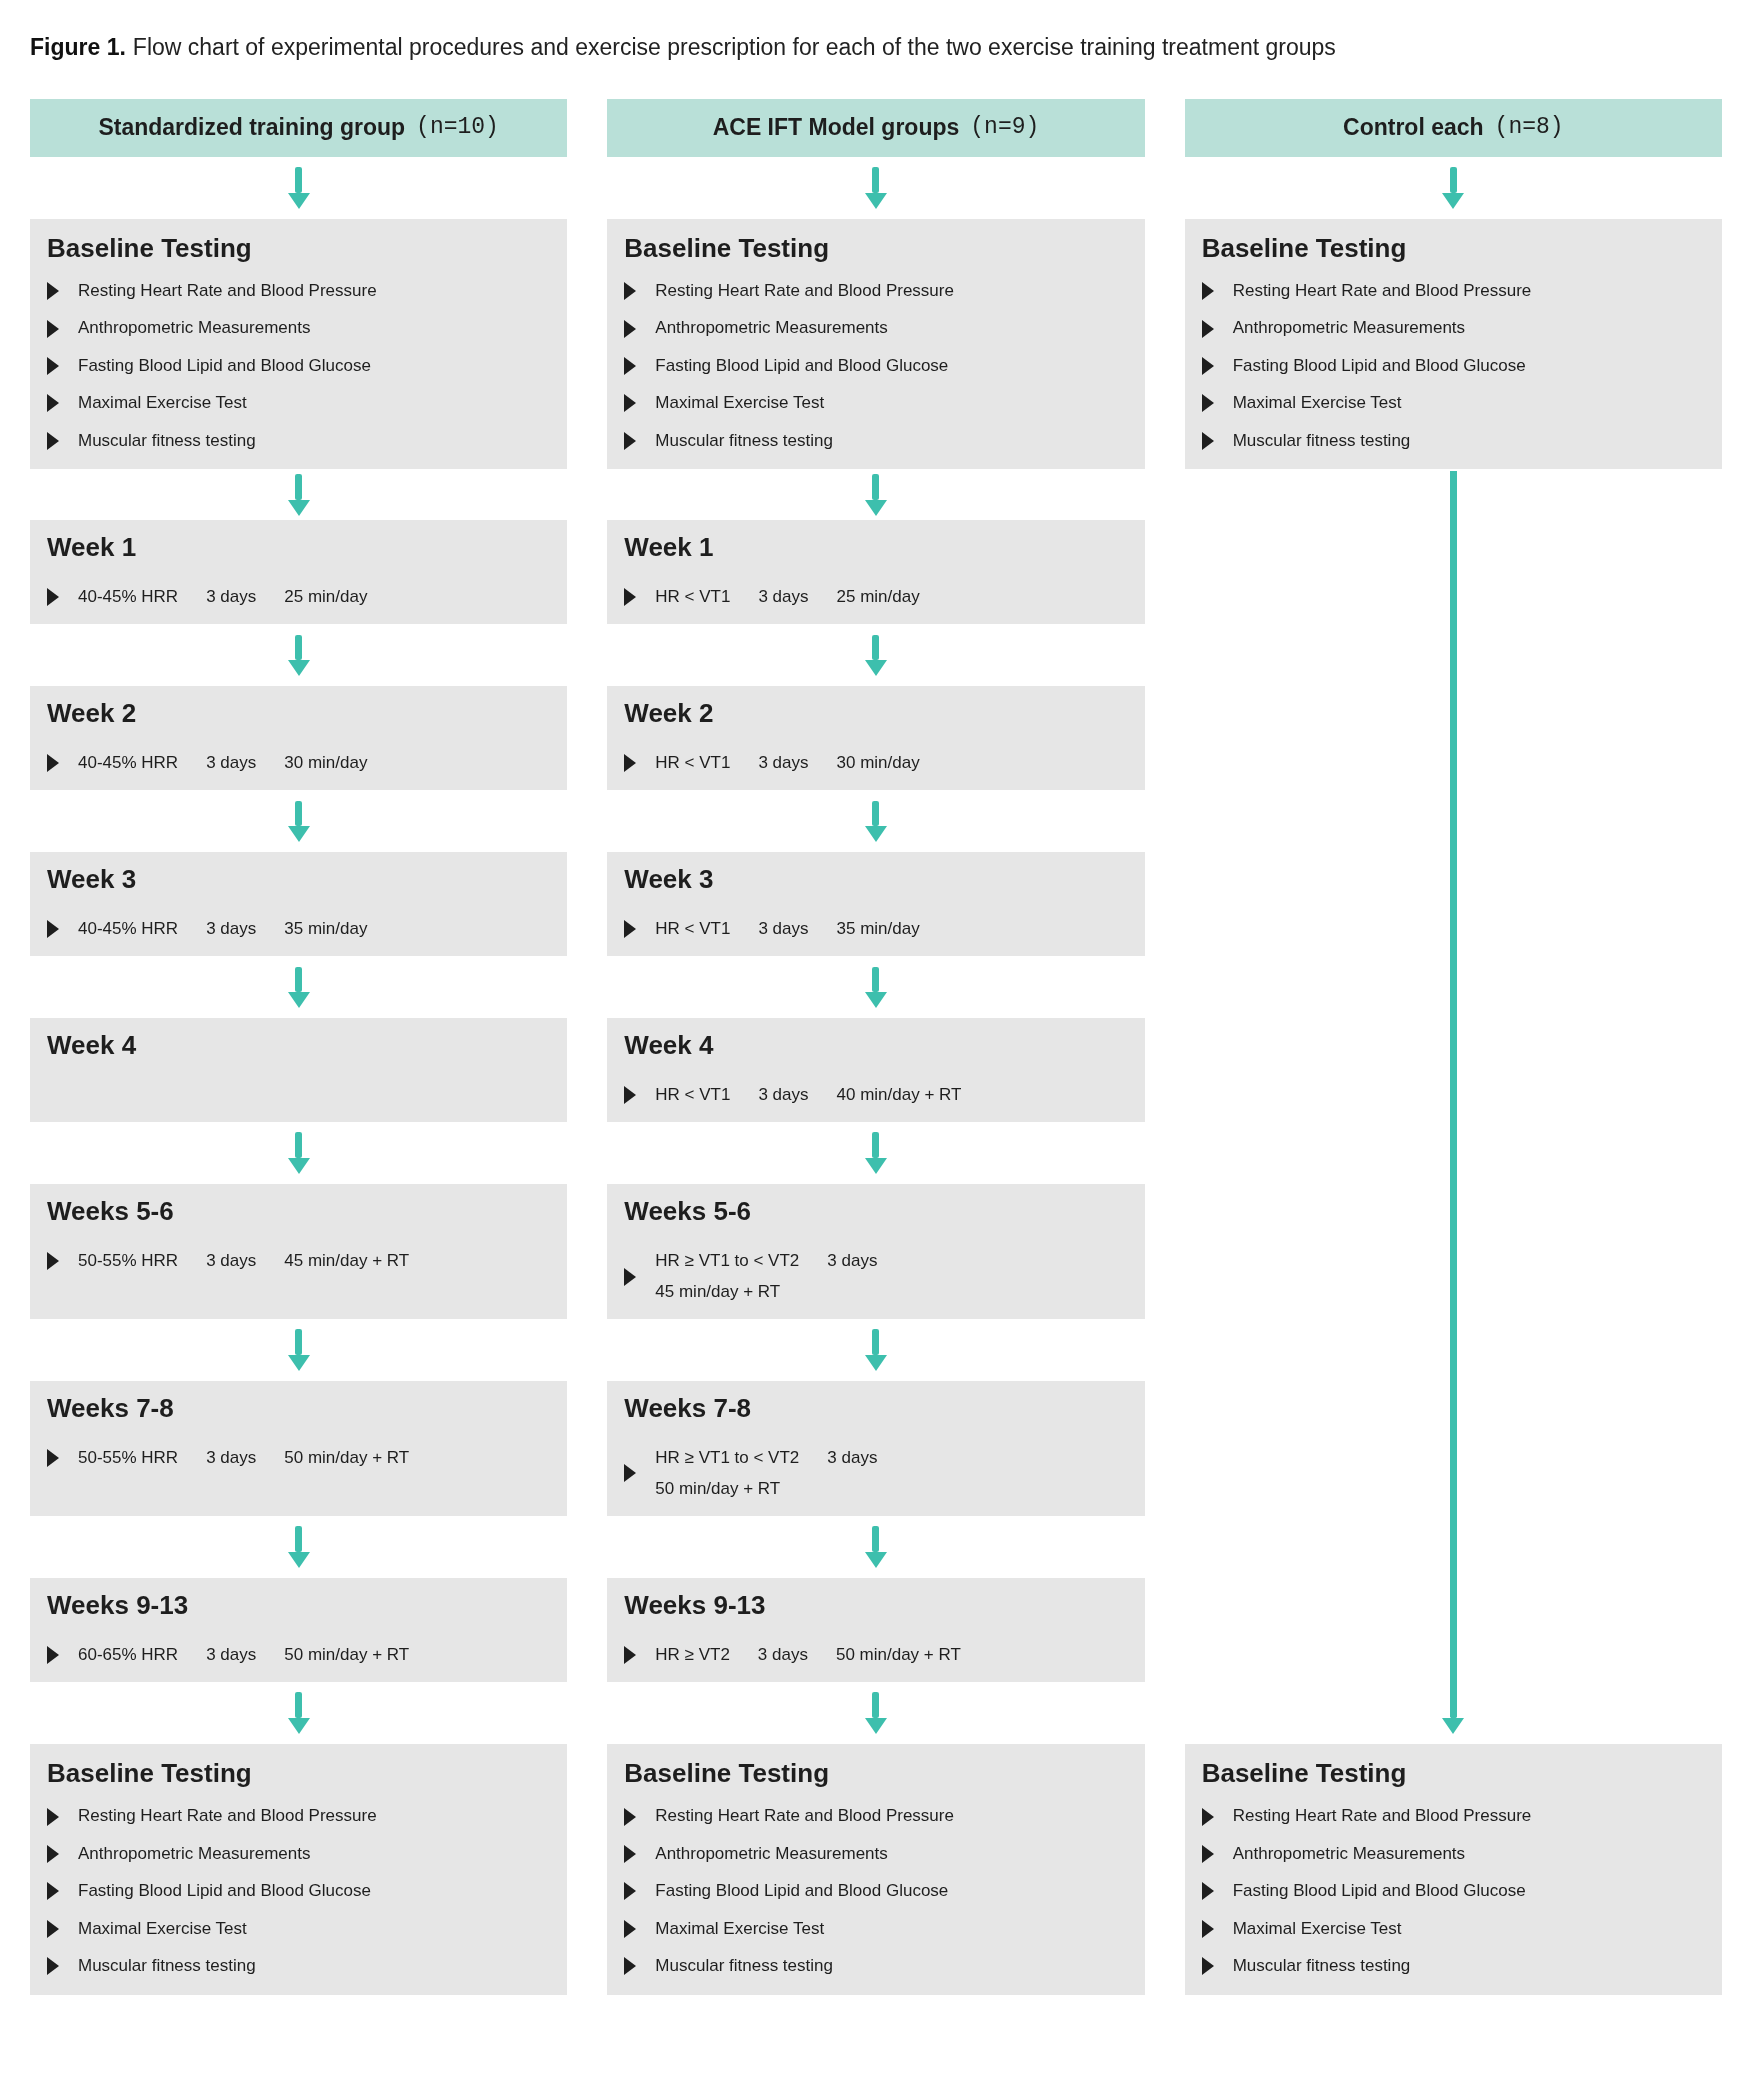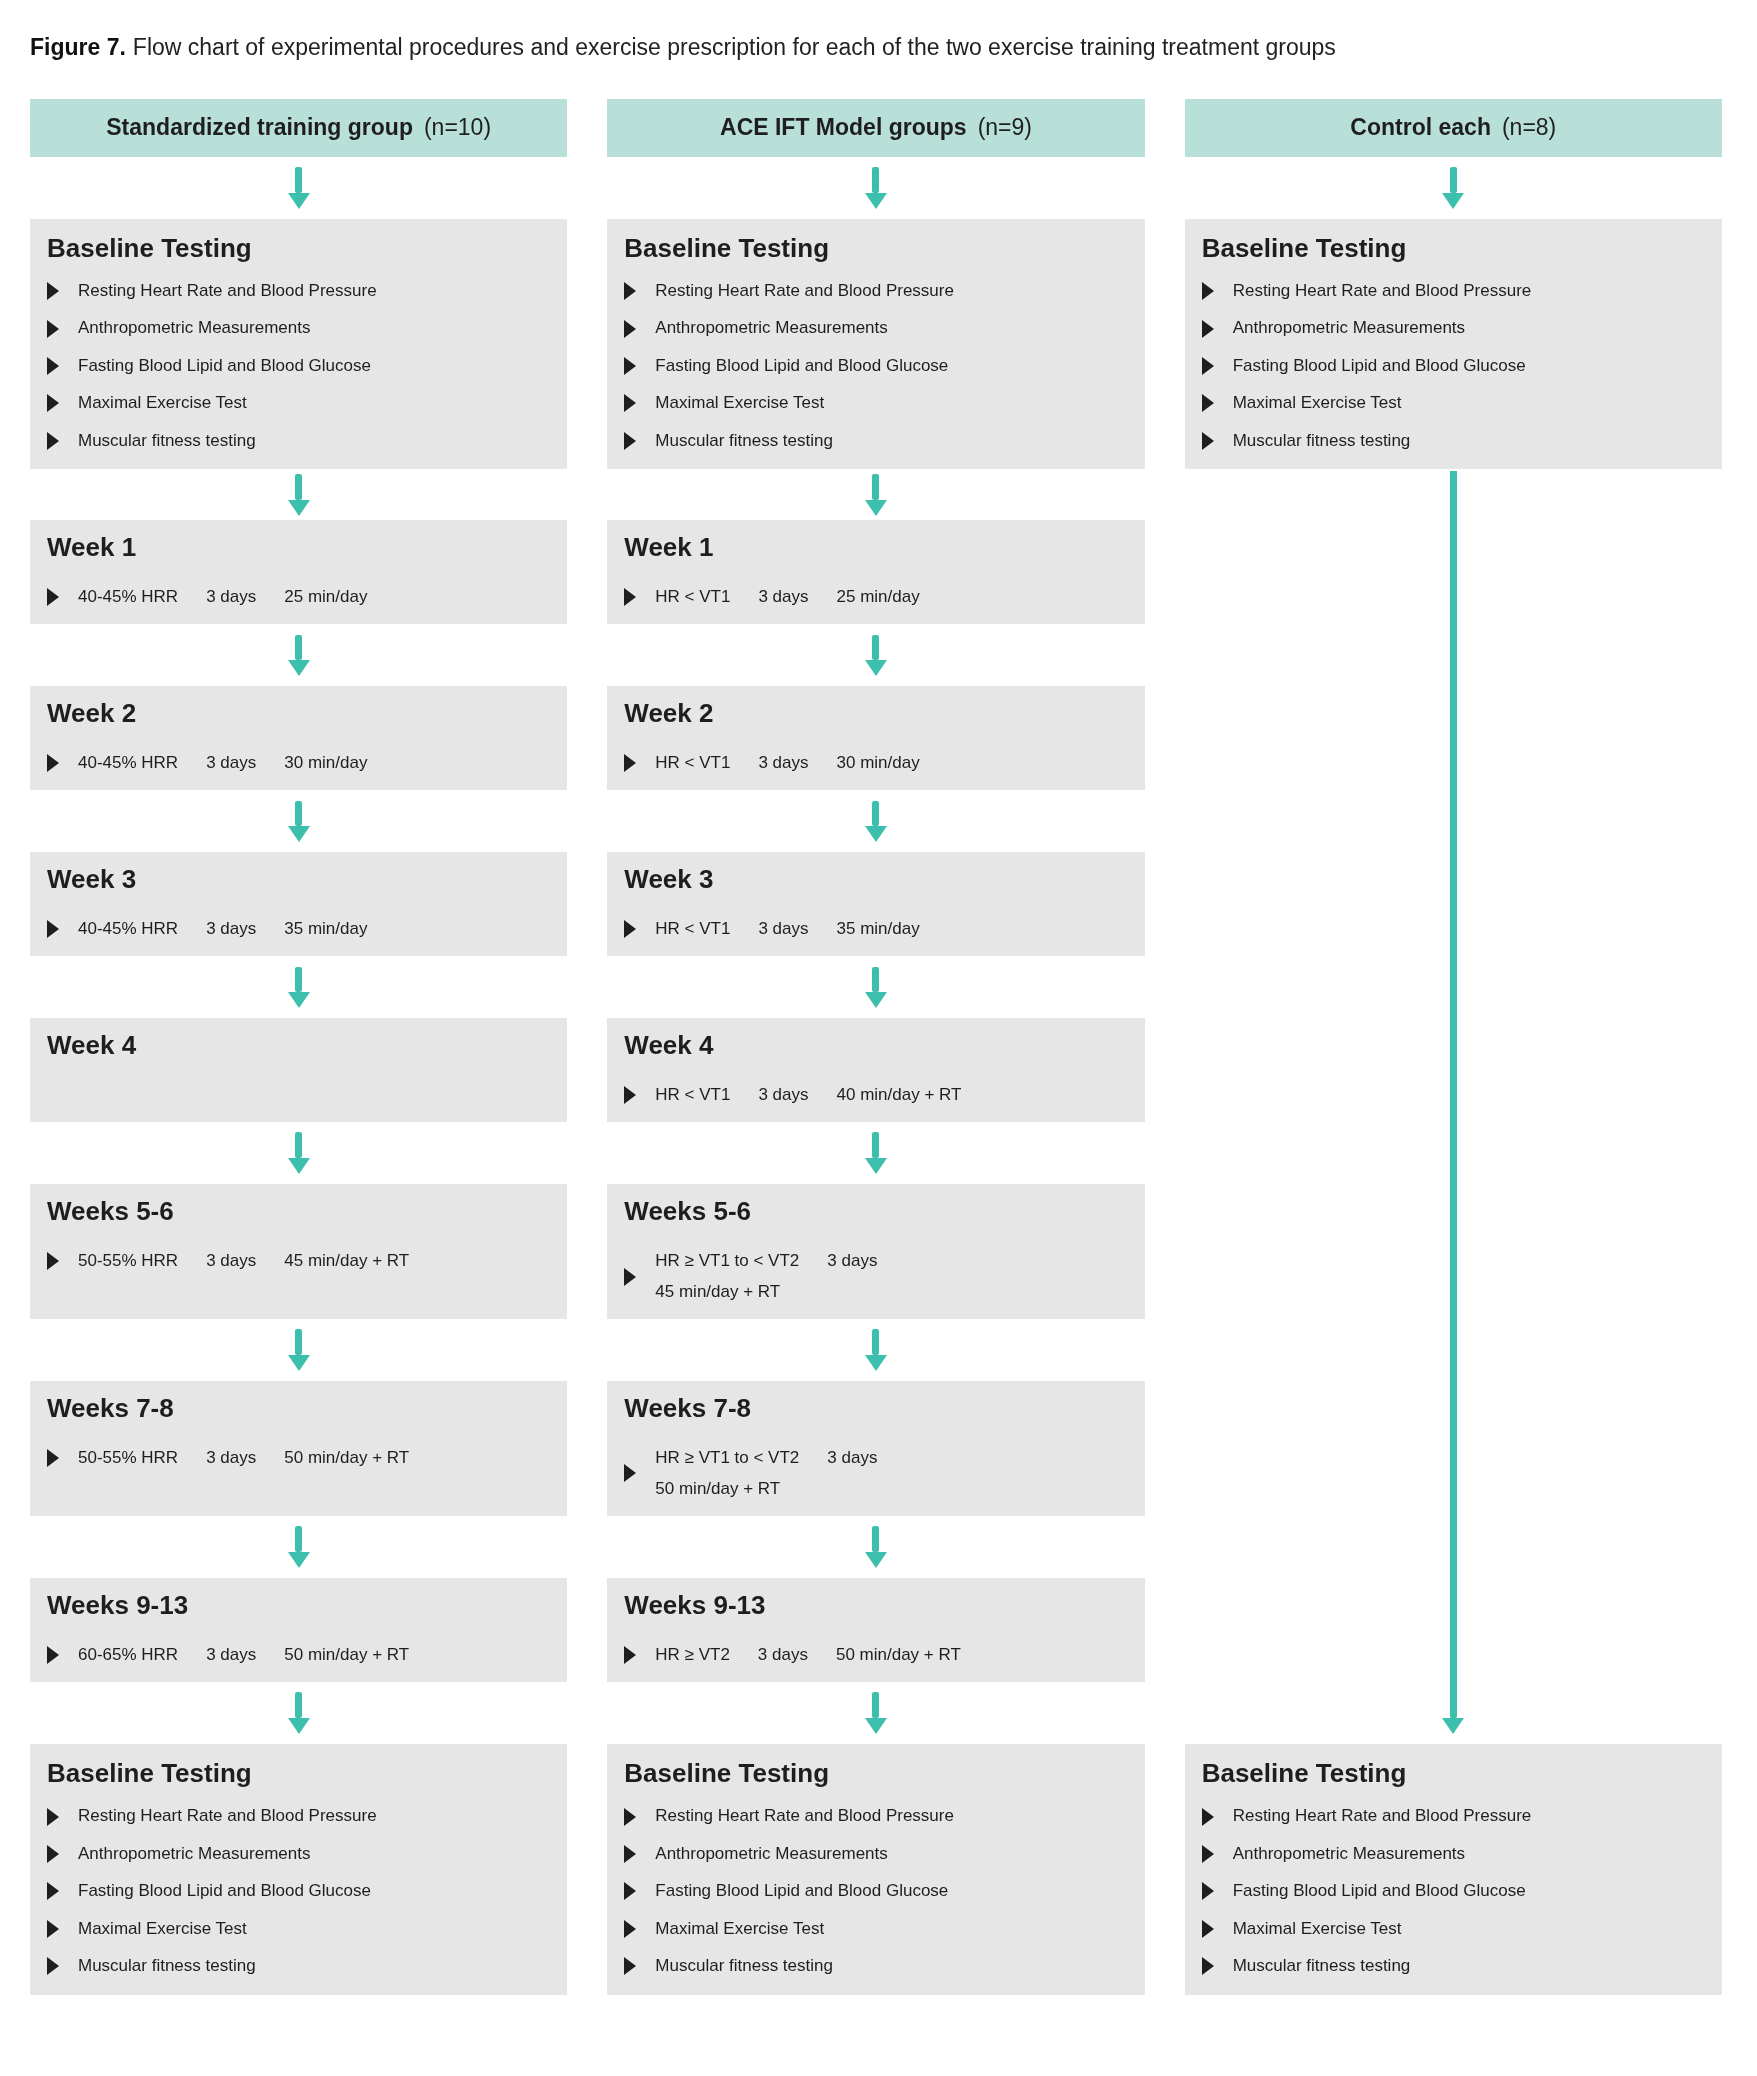--- a/index.html
+++ b/index.html
@@ -30,21 +30,21 @@
   .r11{grid-row:11}.r12{grid-row:12}.r13{grid-row:13}.r14{grid-row:14}.r15{grid-row:15}
   .r16{grid-row:16}.r17{grid-row:17}.r18{grid-row:18}.r19{grid-row:19}
   .rlong{grid-row:4 / 19}
 
   .ghead{
     background:var(--mint);
     display:flex;align-items:center;justify-content:center;
     font-size:23px;line-height:1.1;white-space:nowrap;
   }
   .ghead .hname{font-weight:bold;}
-  .ghead .hn{margin-left:11px;font-weight:normal;}
+  .ghead .hn{margin-left:11px;font-weight:normal;font-family:Liberation Mono, monospace;}
 
   .box{background:var(--boxgray);}
   .baseline{padding:14px 17px 18.5px 17px;}
   .btitle,.wtitle{font-weight:bold;font-size:26px;line-height:1.2;}
   .blist{list-style:none;margin:0;padding:0;}
   .bullet{display:flex;align-items:center;}
   .blist .bullet{margin-top:17px;}
   .tri{
     flex:0 0 auto;width:0;height:0;
     border-left:12px solid var(--ink);
@@ -67,21 +67,21 @@
     border-top:16.3px solid var(--teal);
   }
   .acell.long{justify-content:stretch;padding:2.1px 0 10.6px 0;}
   .acell.long .astem{flex:1 1 auto;height:auto;border-radius:0 0 1.4px 1.4px;}
 </style>
 </head>
 <body>
 
 <div class="page">
 
-  <p class="caption"><strong>Figure 7.</strong><span>Flow chart of experimental procedures and exercise prescription for each of the two exercise training treatment groups</span></p>
+  <p class="caption"><strong>Figure 1.</strong><span>Flow chart of experimental procedures and exercise prescription for each of the two exercise training treatment groups</span></p>
 
   <div class="flow">
 
     <div class="ghead col1 r1">
       <span class="hname">Standardized training group</span>
       <span class="hn">(n=10)</span>
     </div>
     <div class="ghead col2 r1">
       <span class="hname">ACE IFT Model groups</span>
       <span class="hn">(n=9)</span>

